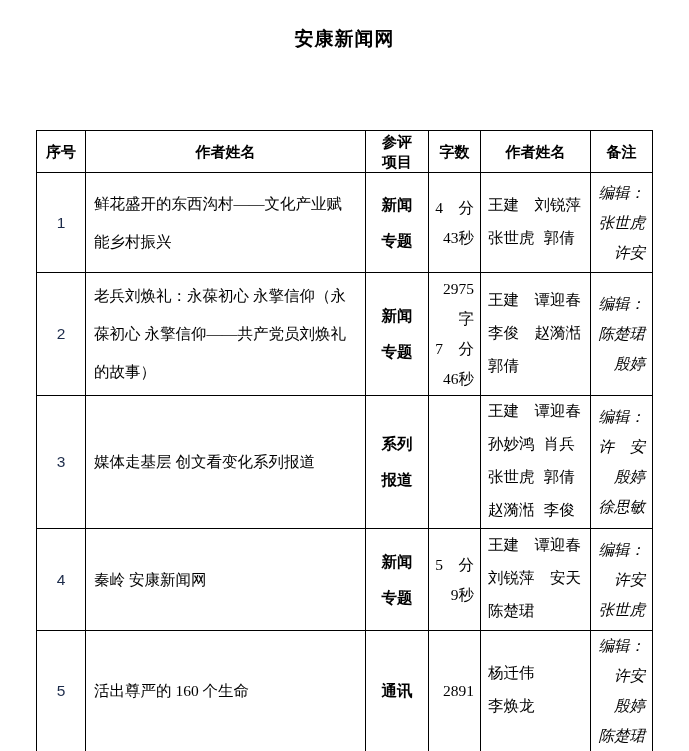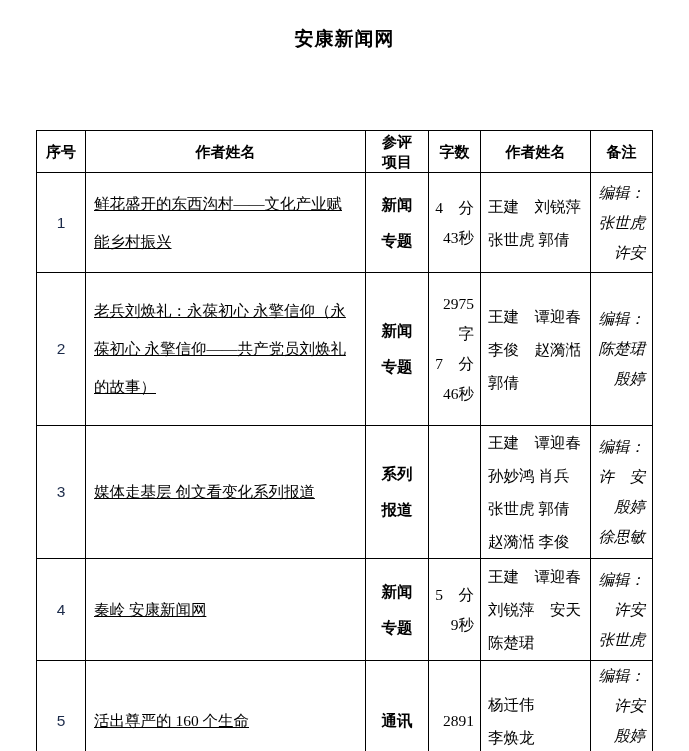--- a/index.html
+++ b/index.html
@@ -55,52 +55,52 @@
   }
   
   .w-no      { width: 49px;  }
   .w-title   { width: 280px; }
   .w-cat     { width: 63px;  }
   .w-wc      { width: 52px;  }
   .w-authors { width: 110px; }
   .w-notes   { width: 62px;  }
   
   tr.r0 td { height: 100px; }
-  tr.r1 td { height: 153px; }
+  tr.r1 td { height: 123px; }
   tr.r2 td { height: 132px; }
   tr.r3 td { height: 102px; }
   tr.r4 td { height: 121px; }
   
   td.c-no {
     text-align: center;
     font-family: "Liberation Sans", sans-serif;
     font-size: 15px;
     color: #1c2b4a;
   }
   td.c-title {
     text-align: left;
     padding: 0 8px;
     line-height: 38px;
-    text-decoration: underline;
   }
   td.c-cat {
     text-align: center;
     line-height: 36px;
     padding: 0 2px;
     font-weight: bold;
   }
   td.c-wc {
     text-align: right;
     padding: 0 6px;
     line-height: 30px;
   }
   td.c-authors {
     text-align: left;
     padding: 0 7px;
     line-height: 33px;
+    font-family: Liberation Mono, monospace;
   }
   td.c-notes {
     text-align: right;
     padding: 0 7px;
     line-height: 30px;
     font-size: 14.5px;
     font-style: italic;
   }
 </style>
 </head>

